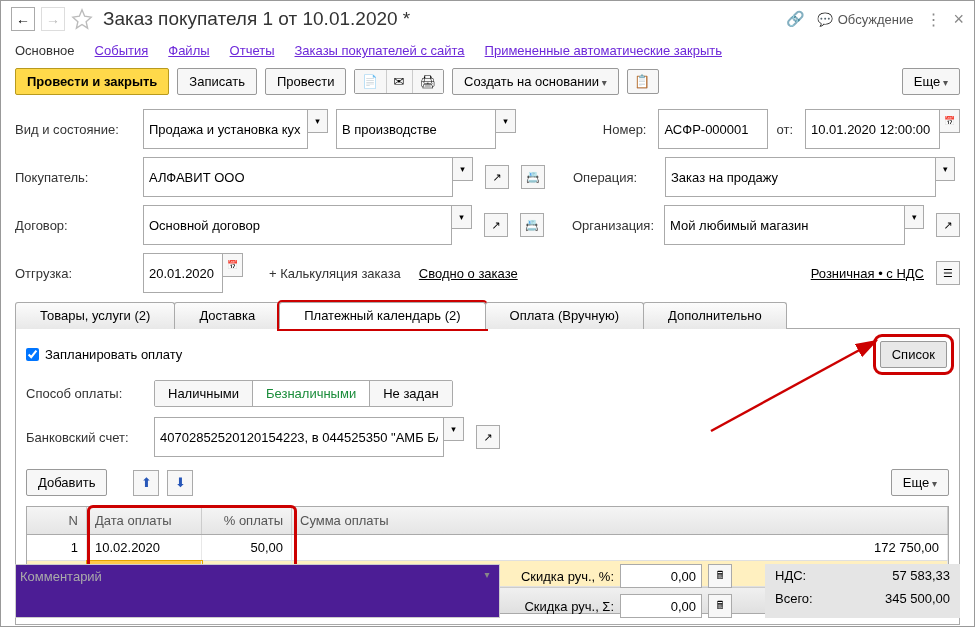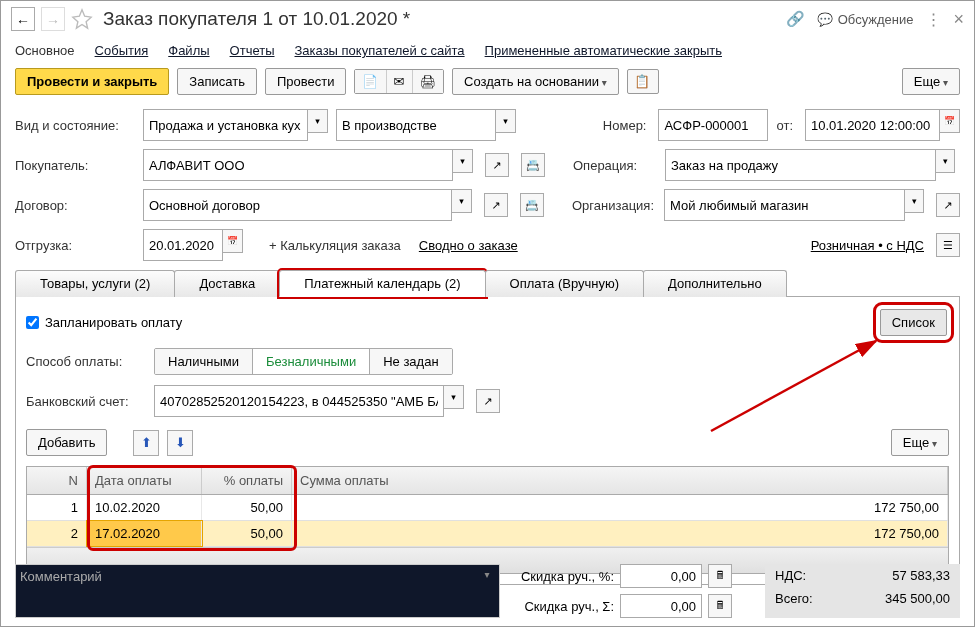--- a/index.html
+++ b/index.html
@@ -12,40 +12,40 @@
 .star-icon { width: 22px; height: 22px; color: #ccc; stroke: #bbb; fill: none; }
 .title { font-size: 19px; color: #333; margin-left: 4px; }
 .header-right { margin-left: auto; display: flex; align-items: center; gap: 12px; }
 .link-icon { color: #888; font-size: 15px; }
 .discuss { display: flex; align-items: center; gap: 4px; color: #555; }
 .dots { color: #888; font-size: 16px; }
 .close-x { color: #888; font-size: 18px; cursor: pointer; }
 
 
 .main-tabs { padding: 6px 14px 10px; display: flex; gap: 20px; align-items: flex-end; }
-.main-tab { color: #0f172a; text-decoration: underline; cursor: pointer; }
+.main-tab { color: #6d28d9; text-decoration: underline; cursor: pointer; }
 .main-tab.active { color: #333; text-decoration: none; }
 
 
 .toolbar { padding: 0 14px 14px; display: flex; gap: 8px; align-items: center; }
 .btn { border: 1px solid #999; background: #f7f7f7; padding: 5px 11px; cursor: pointer; border-radius: 2px; }
 .btn.primary { background: #ffd94a; border-color: #b89a1e; font-weight: bold; }
 .btn.dropdown::after { content: " ▾"; font-size: 10px; color: #555; }
 .icon-group { display: flex; border: 1px solid #999; border-radius: 2px; }
 .icon-group .ibtn { border: none; border-right: 1px solid #ccc; background: #f7f7f7; padding: 4px 7px; cursor: pointer; }
 .icon-group .ibtn:last-child { border-right: none; }
 .spacer { flex: 1; }
 
 
 .form-area { padding: 0 14px; }
 .form-row { display: flex; align-items: center; gap: 8px; margin-bottom: 8px; }
 .lbl { width: 120px; color: #333; }
 .lbl.narrow { width: auto; margin-right: 4px; }
 .input-combo { display: flex; }
-.input-combo input, .input-combo .val { border: 1px solid #aaa; padding: 0 5px; background: #fff; height: 32px; }
+.input-combo input, .input-combo .val { border: 1px solid #aaa; padding: 0 5px; background: #fff; height: 40px; }
 .input-combo .dd { border: 1px solid #aaa; border-left: none; width: 20px; height: 24px; background: #f7f7f7; display: flex; align-items: center; justify-content: center; font-size: 9px; cursor: pointer; }
 .sq-btn { width: 24px; height: 24px; border: 1px solid #aaa; background: #f7f7f7; margin-left: 4px; display: flex; align-items: center; justify-content: center; font-size: 11px; cursor: pointer; }
 .right-group { display: flex; align-items: center; gap: 8px; margin-left: auto; }
 .plus-label { color: #333; }
 .blue-link { color: #000000; text-decoration: underline; cursor: pointer; }
 
 
 .subtabs { display: flex; border-bottom: 1px solid #aaa; margin: 8px 14px 0; }
 .subtab { border: 1px solid #aaa; border-bottom: none; padding: 5px 24px; background: linear-gradient(#fcfcfc, #e8e8e8); margin-right: -1px; cursor: pointer; border-radius: 3px 3px 0 0; position: relative; top: 1px; }
 .subtab.active { background: #fff; border-bottom: 1px solid #fff; }
@@ -75,21 +75,21 @@
 .col-date { width: 115px; }
 .col-pct { width: 90px; text-align: right; }
 .col-sum { flex: 1; text-align: right; padding-right: 14px; }
 .col-sum-head { flex: 1; }
 .date-pct-highlight { position: absolute; border: 3px solid #c00; border-radius: 6px; pointer-events: none; }
 
 .tbl-scroll { height: 26px; background: linear-gradient(#f0f0f0, #e0e0e0); border-top: 1px solid #ccc; }
 
 
 .footer-area { position: absolute; bottom: 8px; left: 14px; right: 14px; display: flex; gap: 10px; }
-.comment-box { border: 1px solid #ccc; height: 54px; width: 485px; padding: 4px; color: #aaa; background: #0f172a; display: flex; }
+.comment-box { border: 1px solid #ccc; height: 54px; width: 485px; padding: 4px; color: #aaa; background: #4c1d95; display: flex; }
 .comment-box .dd-small { align-self: flex-start; width: 16px; text-align: center; color: #888; font-size: 10px; cursor: pointer; margin-left: auto; }
 .totals-col { display: flex; flex-direction: column; gap: 6px; margin-left: 6px; }
 .total-row { display: flex; align-items: center; gap: 6px; }
 .total-row .tlbl { width: 98px; text-align: right; }
 .total-row .tinp { width: 82px; border: 1px solid #aaa; padding: 3px 5px; text-align: right; height: 24px; }
 .total-row .calc { width: 24px; height: 24px; border: 1px solid #aaa; background: #f7f7f7; display: flex; align-items: center; justify-content: center; font-size: 11px; cursor: pointer; }
 .summary-col { background: #e5e5e5; padding: 4px 10px; margin-left: auto; width: 195px; display: flex; flex-direction: column; gap: 8px; }
 .summary-row { display: flex; justify-content: space-between; }
 
 

